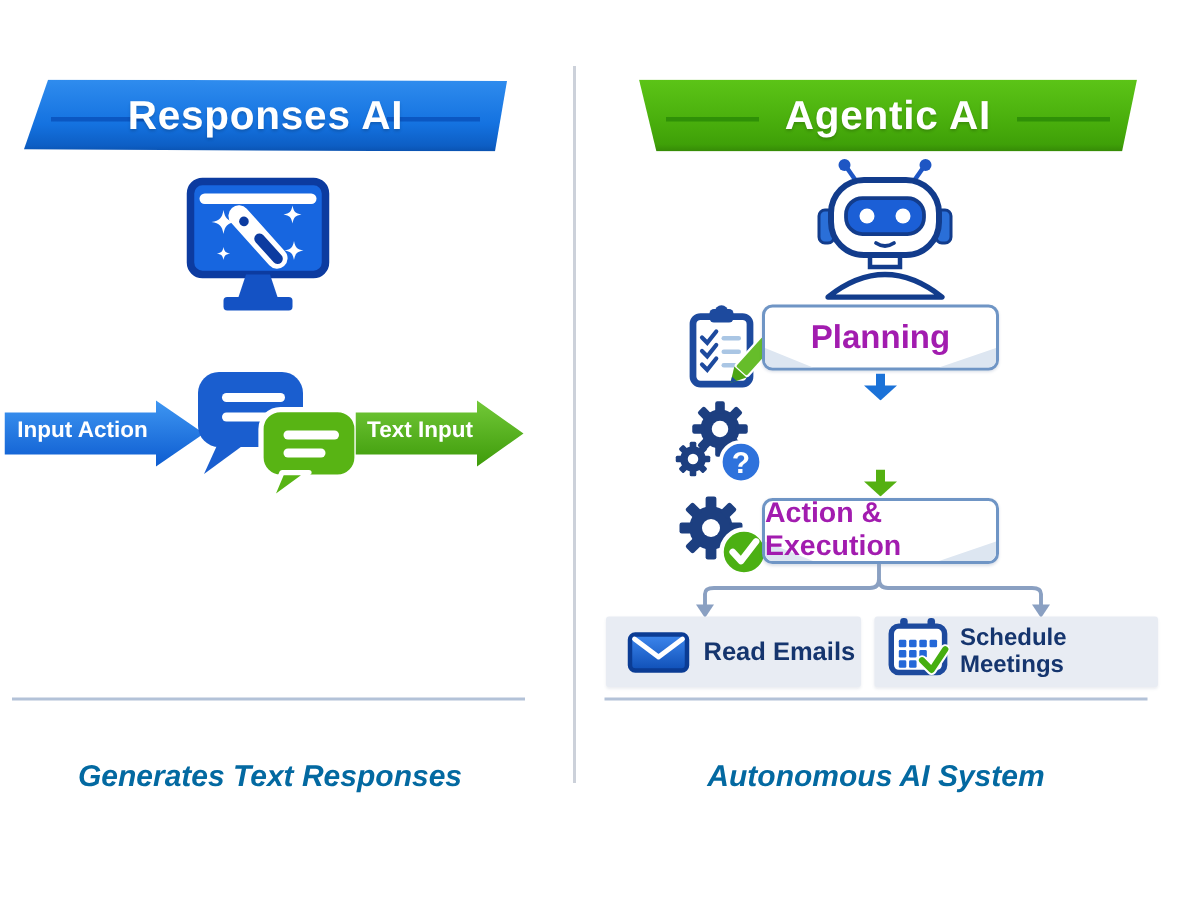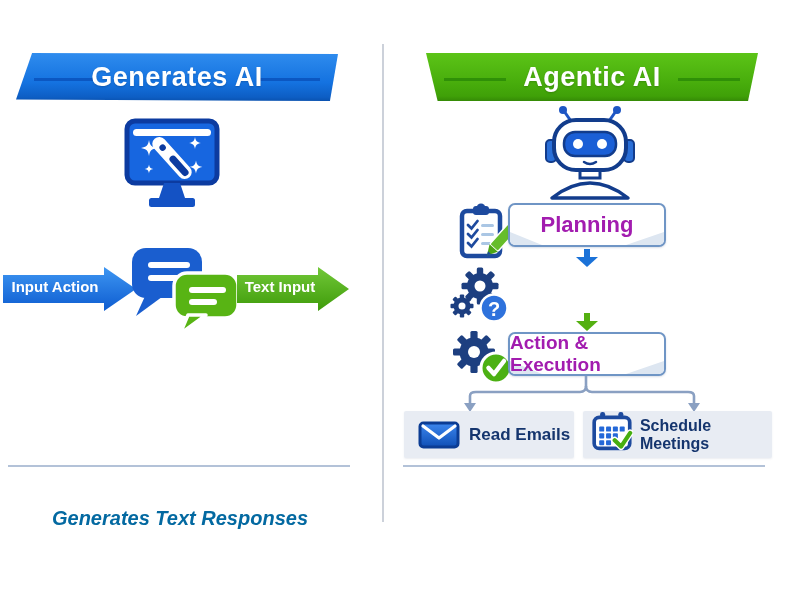--- a/index.html
+++ b/index.html
@@ -51,21 +51,21 @@
     box-shadow:0 1px 2px rgba(60,80,120,.10);}
   .task-box .tlabel{color:#15356e;font-weight:bold;}
 </style>
 </head>
 <body>
 
 <div id="canvas">
 
   <div class="banner banner-blue">
     <i class="flank l"></i>
-    <div class="title">Generates AI</div>
+    <div class="title">Responses AI</div>
     <i class="flank r"></i>
   </div>
 
   <svg class="abs" style="left:124px;top:118px;" width="96" height="94" viewBox="0 0 96 94">
     <rect x="3" y="3" width="90" height="62" rx="8" fill="#1766e0" stroke="#0c3ba0" stroke-width="5"></rect>
     <rect x="9" y="11" width="78" height="7" rx="3.5" fill="#fff"></rect>
     <g transform="rotate(-42 48 40)">
       <rect x="41" y="14" width="14" height="52" rx="7" fill="#fff"></rect>
       <rect x="44.5" y="38" width="7" height="25" rx="3.5" fill="#0c3ba0"></rect>
       <circle cx="48" cy="26" r="3.2" fill="#0c3ba0"></circle>
@@ -265,14 +265,15 @@
             <stop offset="1" stop-color="#0f4fb6"></stop>
           </linearGradient>
         </defs>
       <rect x="2" y="2" width="38" height="24" rx="3.5" fill="url(#genv)" stroke="#0b3c94" stroke-width="3"></rect>
       <path d="M5,5 L21,17 L37,5" stroke="#fff" stroke-width="3.2" fill="none" stroke-linecap="round" stroke-linejoin="round"></path>
     </svg>
     <span class="tlabel" style="font-size:17px;">Read Emails</span>
   </div>
 
   <div class="abs rule rule-right"></div>
+  <div class="abs caption caption-right">Autonomous AI System</div>
 
 </div>
 
 </body></html>

